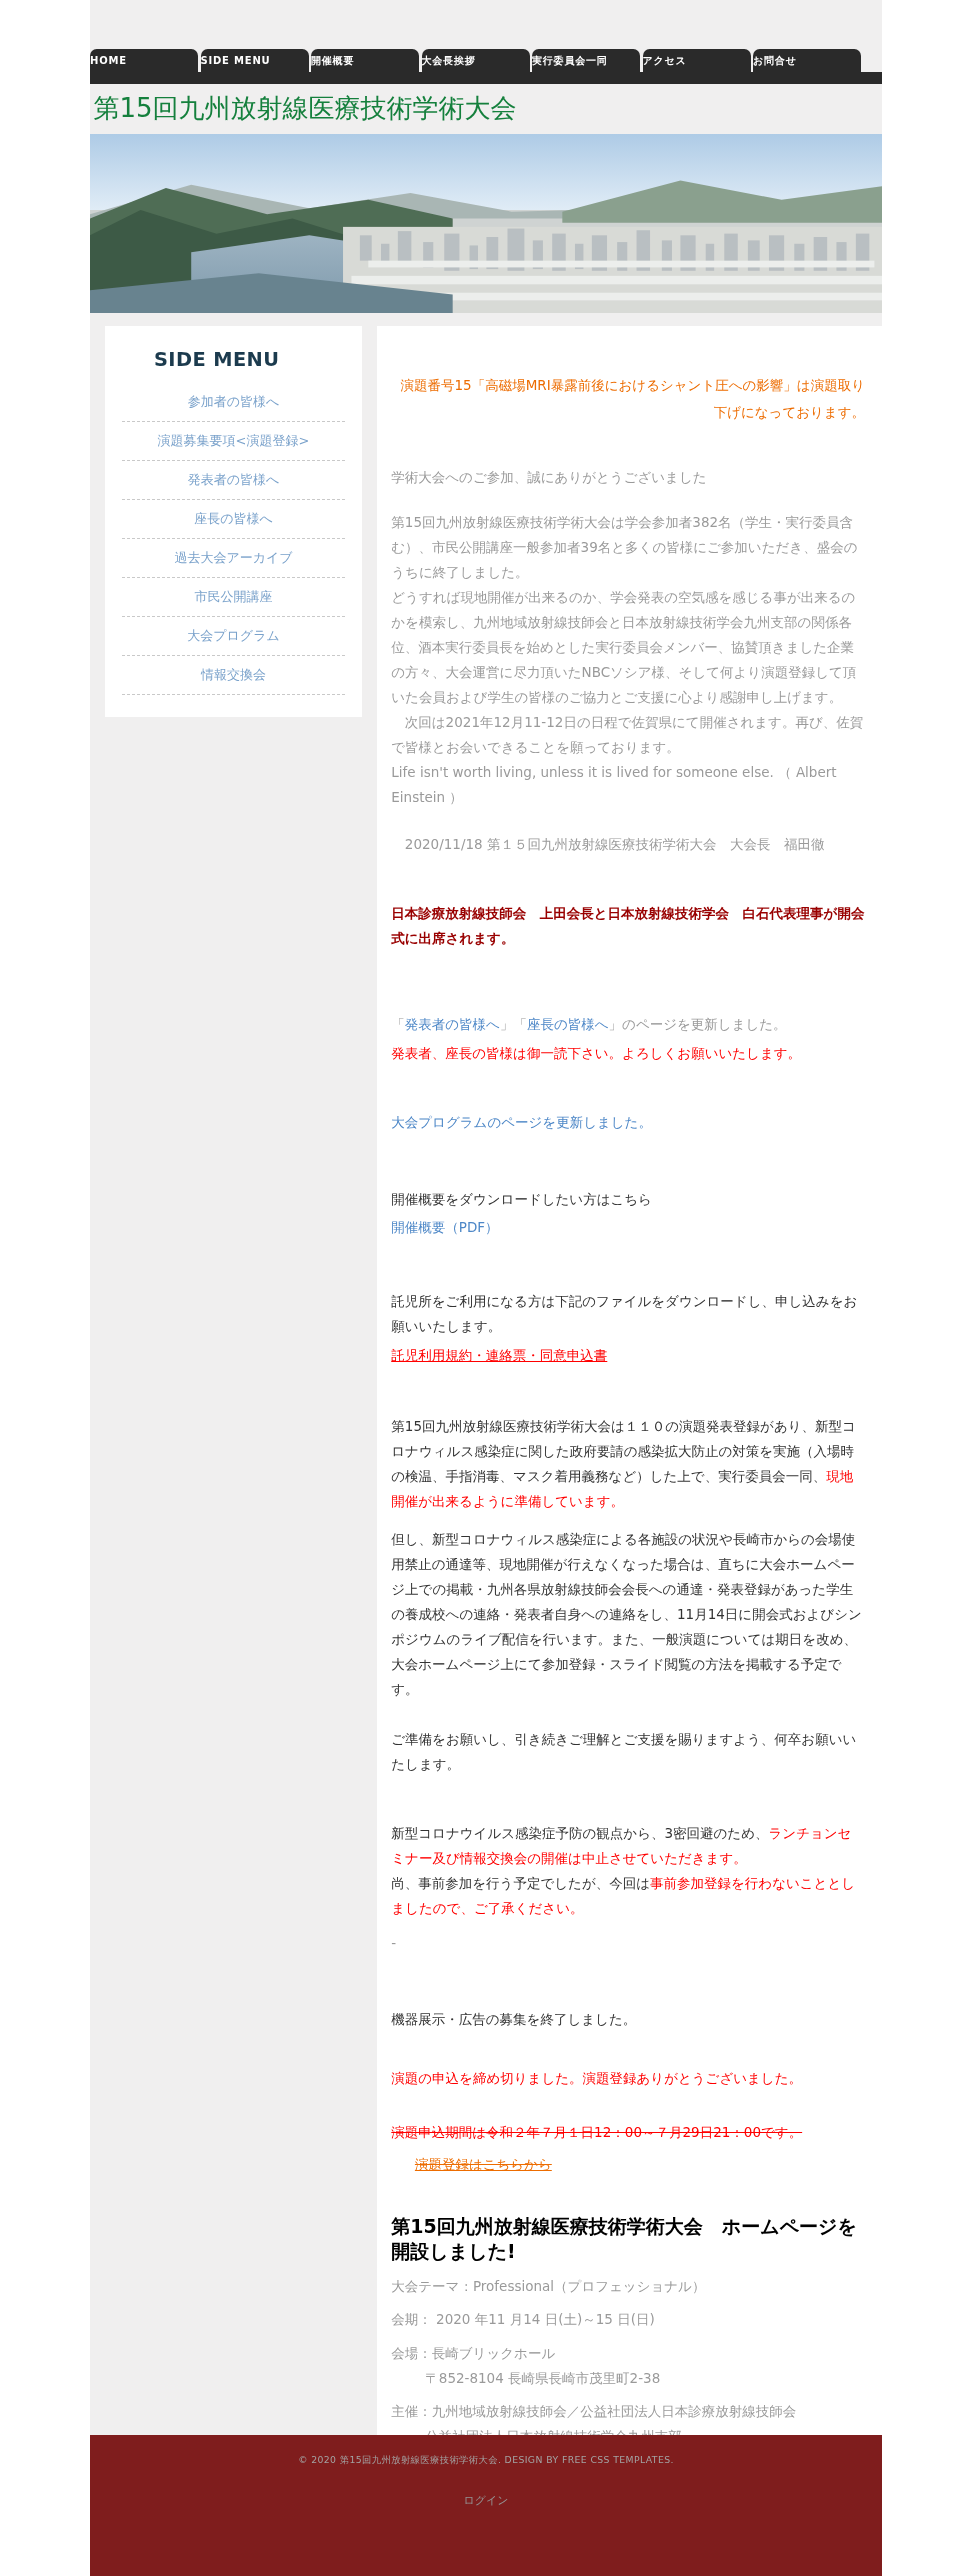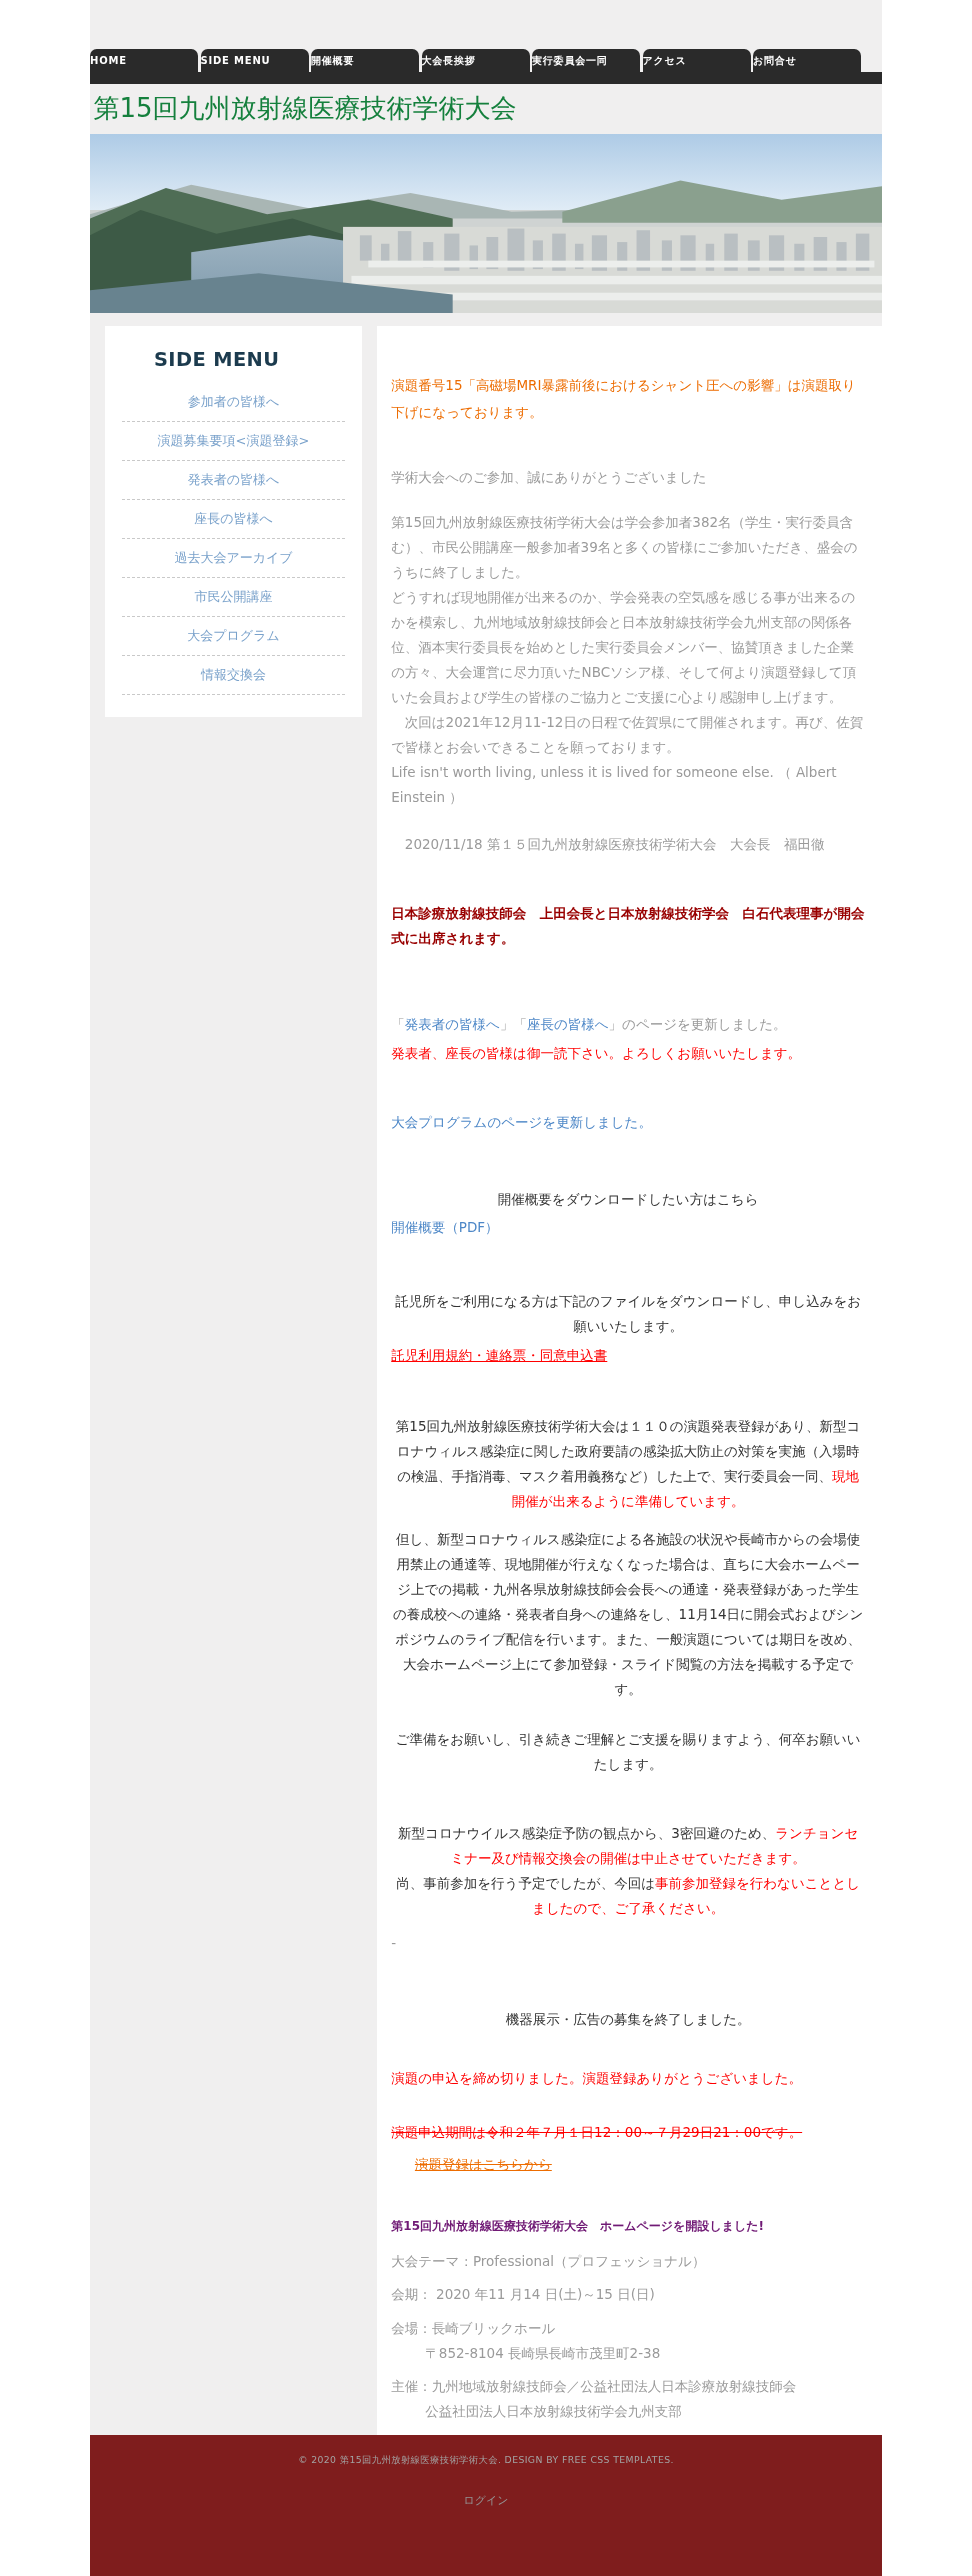--- a/index.html
+++ b/index.html
@@ -85,29 +85,29 @@
     flex: 1;
     background: #ffffff;
     min-height: 2116px;
     padding: 46px 17px 51px 14.3px;
     font-size: 13.5px;
     line-height: 25px;
   }
   .content p { margin: 0; }
   .orange   { color: #ed6c00; }
   .gray     { color: #9a9a9a; }
-  .dark     { color: #333333; text-align: center; }
+  .dark     { color: #333333; }
   .red      { color: #ff0000; }
   .darkred  { color: #990000; font-weight: bold; }
   .bluelink { color: #4d87c7; cursor: pointer; }
   .redlink  { color: #ff0000; text-decoration: underline; cursor: pointer; }
   .strike   { text-decoration: line-through; }
   .strike-under { text-decoration: underline line-through; }
-  .heading-teal { color: #701a75; font-weight: bold; font-size: 12px; }
-  .lh32 { line-height: 27px; }
+  .heading-teal { color: #000000; font-weight: bold; font-size: 19px; }
+  .lh32 { line-height: 27px; text-align: right; }
   
   .mt4  { margin-top: 3.4px !important; }
   .mt8  { margin-top: 6.7px !important; }
   .mt10 { margin-top: 8.4px !important; }
   .mt12 { margin-top: 10px !important; }
   .mt16 { margin-top: 13.5px !important; }
   .mt24 { margin-top: 20px !important; }
   .mt26 { margin-top: 22px !important; }
   .mt34 { margin-top: 29px !important; }
   .mt40 { margin-top: 34px !important; }

